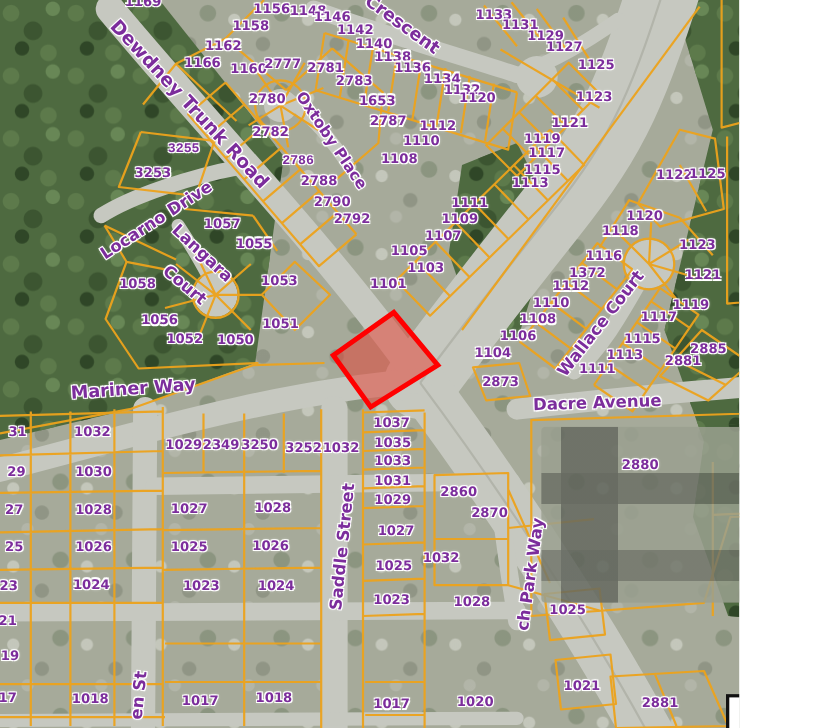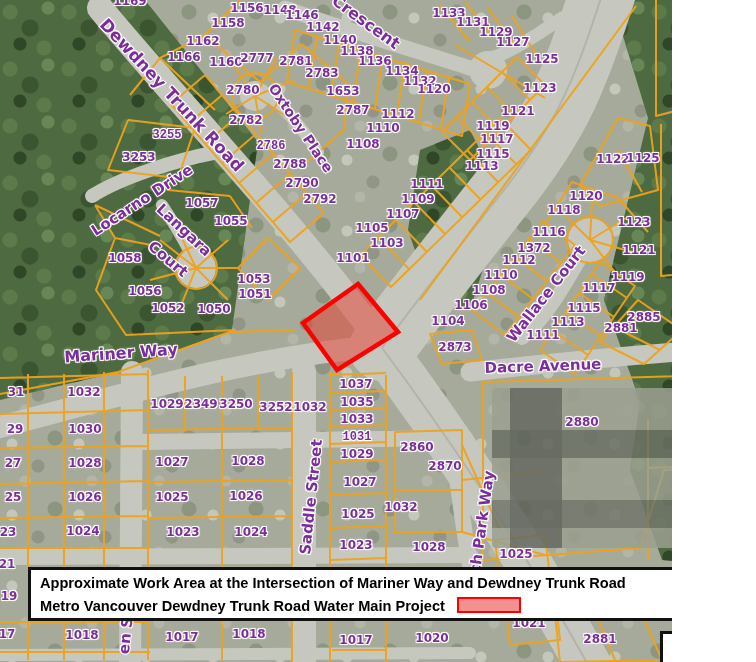--- a/index.html
+++ b/index.html
@@ -174,21 +174,21 @@
       <div class="lbl num" style="left: 418px; top: 199px; font-size: 12px; transform: translate(-50%, -50%) rotate(0deg);">1109</div>
       <div class="lbl num" style="left: 403px; top: 214px; font-size: 12px; transform: translate(-50%, -50%) rotate(0deg);">1107</div>
       <div class="lbl num" style="left: 372px; top: 228px; font-size: 12px; transform: translate(-50%, -50%) rotate(0deg);">1105</div>
       <div class="lbl num" style="left: 371px; top: 243px; font-size: 12px; transform: translate(-50%, -50%) rotate(0deg); margin-left: 16px;">1103</div>
       <div class="lbl num" style="left: 353px; top: 258px; font-size: 12px; transform: translate(-50%, -50%) rotate(0deg);">1101</div>
       <div class="lbl num" style="left: 613px; top: 159px; font-size: 12px; transform: translate(-50%, -50%) rotate(0deg);">1122</div>
       <div class="lbl num" style="left: 643px; top: 158px; font-size: 12px; transform: translate(-50%, -50%) rotate(0deg);">1125</div>
       <div class="lbl num" style="left: 749px; top: 176px; font-size: 12px; transform: translate(-50%, -50%) rotate(0deg);">28</div>
       <div class="lbl num" style="left: 202px; top: 203px; font-size: 12px; transform: translate(-50%, -50%) rotate(0deg);">1057</div>
       <div class="lbl num" style="left: 231px; top: 221px; font-size: 12px; transform: translate(-50%, -50%) rotate(0deg);">1055</div>
-      <div class="lbl num" style="left: 254px; top: 255px; font-size: 12px; transform: translate(-50%, -50%) rotate(0deg); margin-top: 24px;">1053</div>
+      <div class="lbl num" style="left: 254px; top: 255px; font-size: 12px; transform: translate(-50%, -50%) rotate(0deg);">1053</div>
       <div class="lbl num" style="left: 125px; top: 258px; font-size: 12px; transform: translate(-50%, -50%) rotate(0deg);">1058</div>
       <div class="lbl num" style="left: 145px; top: 291px; font-size: 12px; transform: translate(-50%, -50%) rotate(0deg);">1056</div>
       <div class="lbl num" style="left: 168px; top: 308px; font-size: 12px; transform: translate(-50%, -50%) rotate(0deg);">1052</div>
       <div class="lbl num" style="left: 214px; top: 309px; font-size: 12px; transform: translate(-50%, -50%) rotate(0deg);">1050</div>
       <div class="lbl num" style="left: 255px; top: 294px; font-size: 12px; transform: translate(-50%, -50%) rotate(0deg);">1051</div>
       <div class="lbl num" style="left: 549px; top: 232px; font-size: 12px; transform: translate(-50%, -50%) rotate(0deg);">1116</div>
       <div class="lbl num" style="left: 534px; top: 248px; font-size: 12px; transform: translate(-50%, -50%) rotate(0deg);">1372</div>
       <div class="lbl num" style="left: 519px; top: 260px; font-size: 12px; transform: translate(-50%, -50%) rotate(0deg);">1112</div>
       <div class="lbl num" style="left: 501px; top: 275px; font-size: 12px; transform: translate(-50%, -50%) rotate(0deg);">1110</div>
       <div class="lbl num" style="left: 489px; top: 290px; font-size: 12px; transform: translate(-50%, -50%) rotate(0deg);">1108</div>
@@ -230,21 +230,21 @@
       <div class="lbl num" style="left: 248px; top: 461px; font-size: 12px; transform: translate(-50%, -50%) rotate(0deg);">1028</div>
       <div class="lbl num" style="left: 172px; top: 497px; font-size: 12px; transform: translate(-50%, -50%) rotate(0deg);">1025</div>
       <div class="lbl num" style="left: 246px; top: 496px; font-size: 12px; transform: translate(-50%, -50%) rotate(0deg);">1026</div>
       <div class="lbl num" style="left: 183px; top: 532px; font-size: 12px; transform: translate(-50%, -50%) rotate(0deg);">1023</div>
       <div class="lbl num" style="left: 251px; top: 532px; font-size: 12px; transform: translate(-50%, -50%) rotate(0deg);">1024</div>
       <div class="lbl num" style="left: 182px; top: 637px; font-size: 12px; transform: translate(-50%, -50%) rotate(0deg);">1017</div>
       <div class="lbl num" style="left: 249px; top: 634px; font-size: 12px; transform: translate(-50%, -50%) rotate(0deg);">1018</div>
       <div class="lbl num" style="left: 356px; top: 384px; font-size: 12px; transform: translate(-50%, -50%) rotate(0deg);">1037</div>
       <div class="lbl num" style="left: 357px; top: 402px; font-size: 12px; transform: translate(-50%, -50%) rotate(0deg);">1035</div>
       <div class="lbl num" style="left: 357px; top: 419px; font-size: 12px; transform: translate(-50%, -50%) rotate(0deg);">1033</div>
-      <div class="lbl num" style="left: 357px; top: 437px; font-size: 12px; transform: translate(-50%, -50%) rotate(0deg); font-family: Liberation Mono, monospace;">1031</div>
+      <div class="lbl num" style="left: 357px; top: 437px; font-size: 12px; transform: translate(-50%, -50%) rotate(0deg);">1031</div>
       <div class="lbl num" style="left: 357px; top: 454px; font-size: 12px; transform: translate(-50%, -50%) rotate(0deg);">1029</div>
       <div class="lbl num" style="left: 360px; top: 482px; font-size: 12px; transform: translate(-50%, -50%) rotate(0deg);">1027</div>
       <div class="lbl num" style="left: 358px; top: 514px; font-size: 12px; transform: translate(-50%, -50%) rotate(0deg);">1025</div>
       <div class="lbl num" style="left: 356px; top: 545px; font-size: 12px; transform: translate(-50%, -50%) rotate(0deg);">1023</div>
       <div class="lbl num" style="left: 417px; top: 447px; font-size: 12px; transform: translate(-50%, -50%) rotate(0deg);">2860</div>
       <div class="lbl num" style="left: 445px; top: 466px; font-size: 12px; transform: translate(-50%, -50%) rotate(0deg);">2870</div>
       <div class="lbl num" style="left: 401px; top: 507px; font-size: 12px; transform: translate(-50%, -50%) rotate(0deg);">1032</div>
       <div class="lbl num" style="left: 429px; top: 547px; font-size: 12px; transform: translate(-50%, -50%) rotate(0deg);">1028</div>
       <div class="lbl num" style="left: 516px; top: 554px; font-size: 12px; transform: translate(-50%, -50%) rotate(0deg);">1025</div>
       <div class="lbl num" style="left: 529px; top: 623px; font-size: 12px; transform: translate(-50%, -50%) rotate(0deg);">1021</div>
@@ -260,21 +260,15 @@
       <div class="lbl street" style="left: 184px; top: 230px; font-size: 15px; transform: translate(-50%, -50%) rotate(43deg);">Langara</div>
       <div class="lbl street" style="left: 168px; top: 259px; font-size: 15px; transform: translate(-50%, -50%) rotate(40deg);">Court</div>
       <div class="lbl street" style="left: 121px; top: 353px; font-size: 16px; transform: translate(-50%, -50%) rotate(-4deg);">Mariner Way</div>
       <div class="lbl street" style="left: 546px; top: 294px; font-size: 15px; transform: translate(-50%, -50%) rotate(-52deg);">Wallace Court</div>
       <div class="lbl street" style="left: 543px; top: 366px; font-size: 15px; transform: translate(-50%, -50%) rotate(-2deg);">Dacre Avenue</div>
       <div class="lbl street" style="left: 311px; top: 497px; font-size: 15px; transform: translate(-50%, -50%) rotate(-84deg);">Saddle Street</div>
       <div class="lbl street" style="left: 482px; top: 522px; font-size: 15px; transform: translate(-50%, -50%) rotate(-82deg);">ch Park Way</div>
       <div class="lbl street" style="left: 126px; top: 632px; font-size: 15px; transform: translate(-50%, -50%) rotate(-84deg);">en St</div>
     </div>
 
-  <div id="caption-box">
-    <div>Approximate Work Area at the Intersection of Mariner Way and Dewdney Trunk Road</div>
-    <div>
-      <span>Metro Vancouver Dewdney Trunk Road Water Main Project</span><span id="legend-swatch" style="background: rgb(245, 144, 144); border: 2.5px solid rgb(255, 0, 0);"></span>
-    </div>
-  </div>
 
   <div id="edge-box"></div>
 </div>
 
 </body></html>

